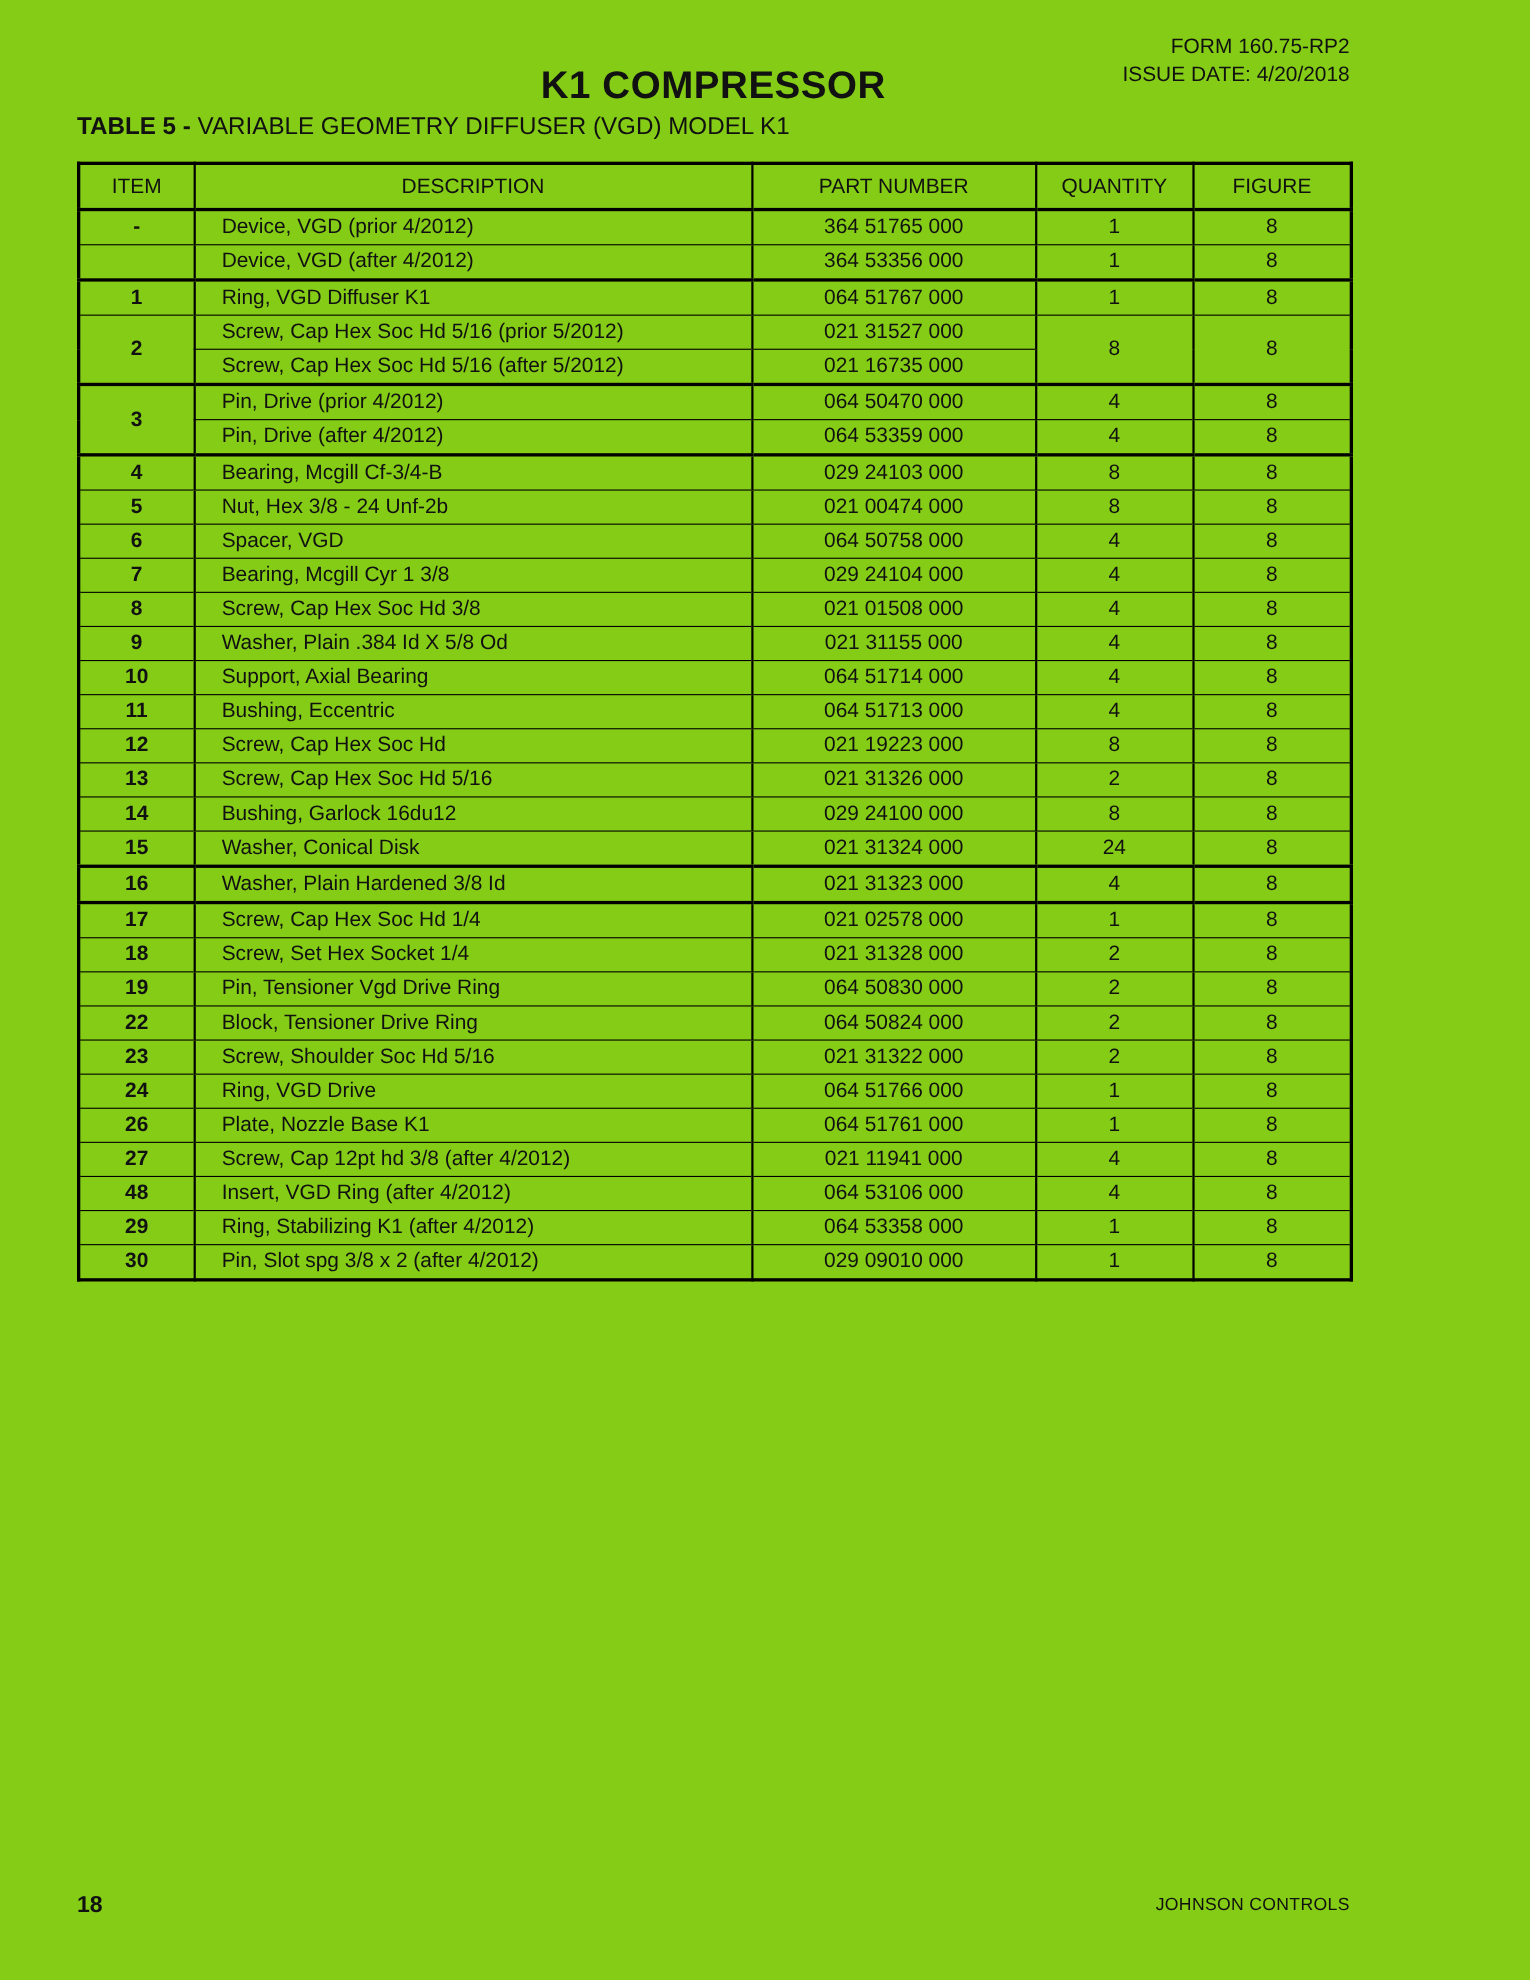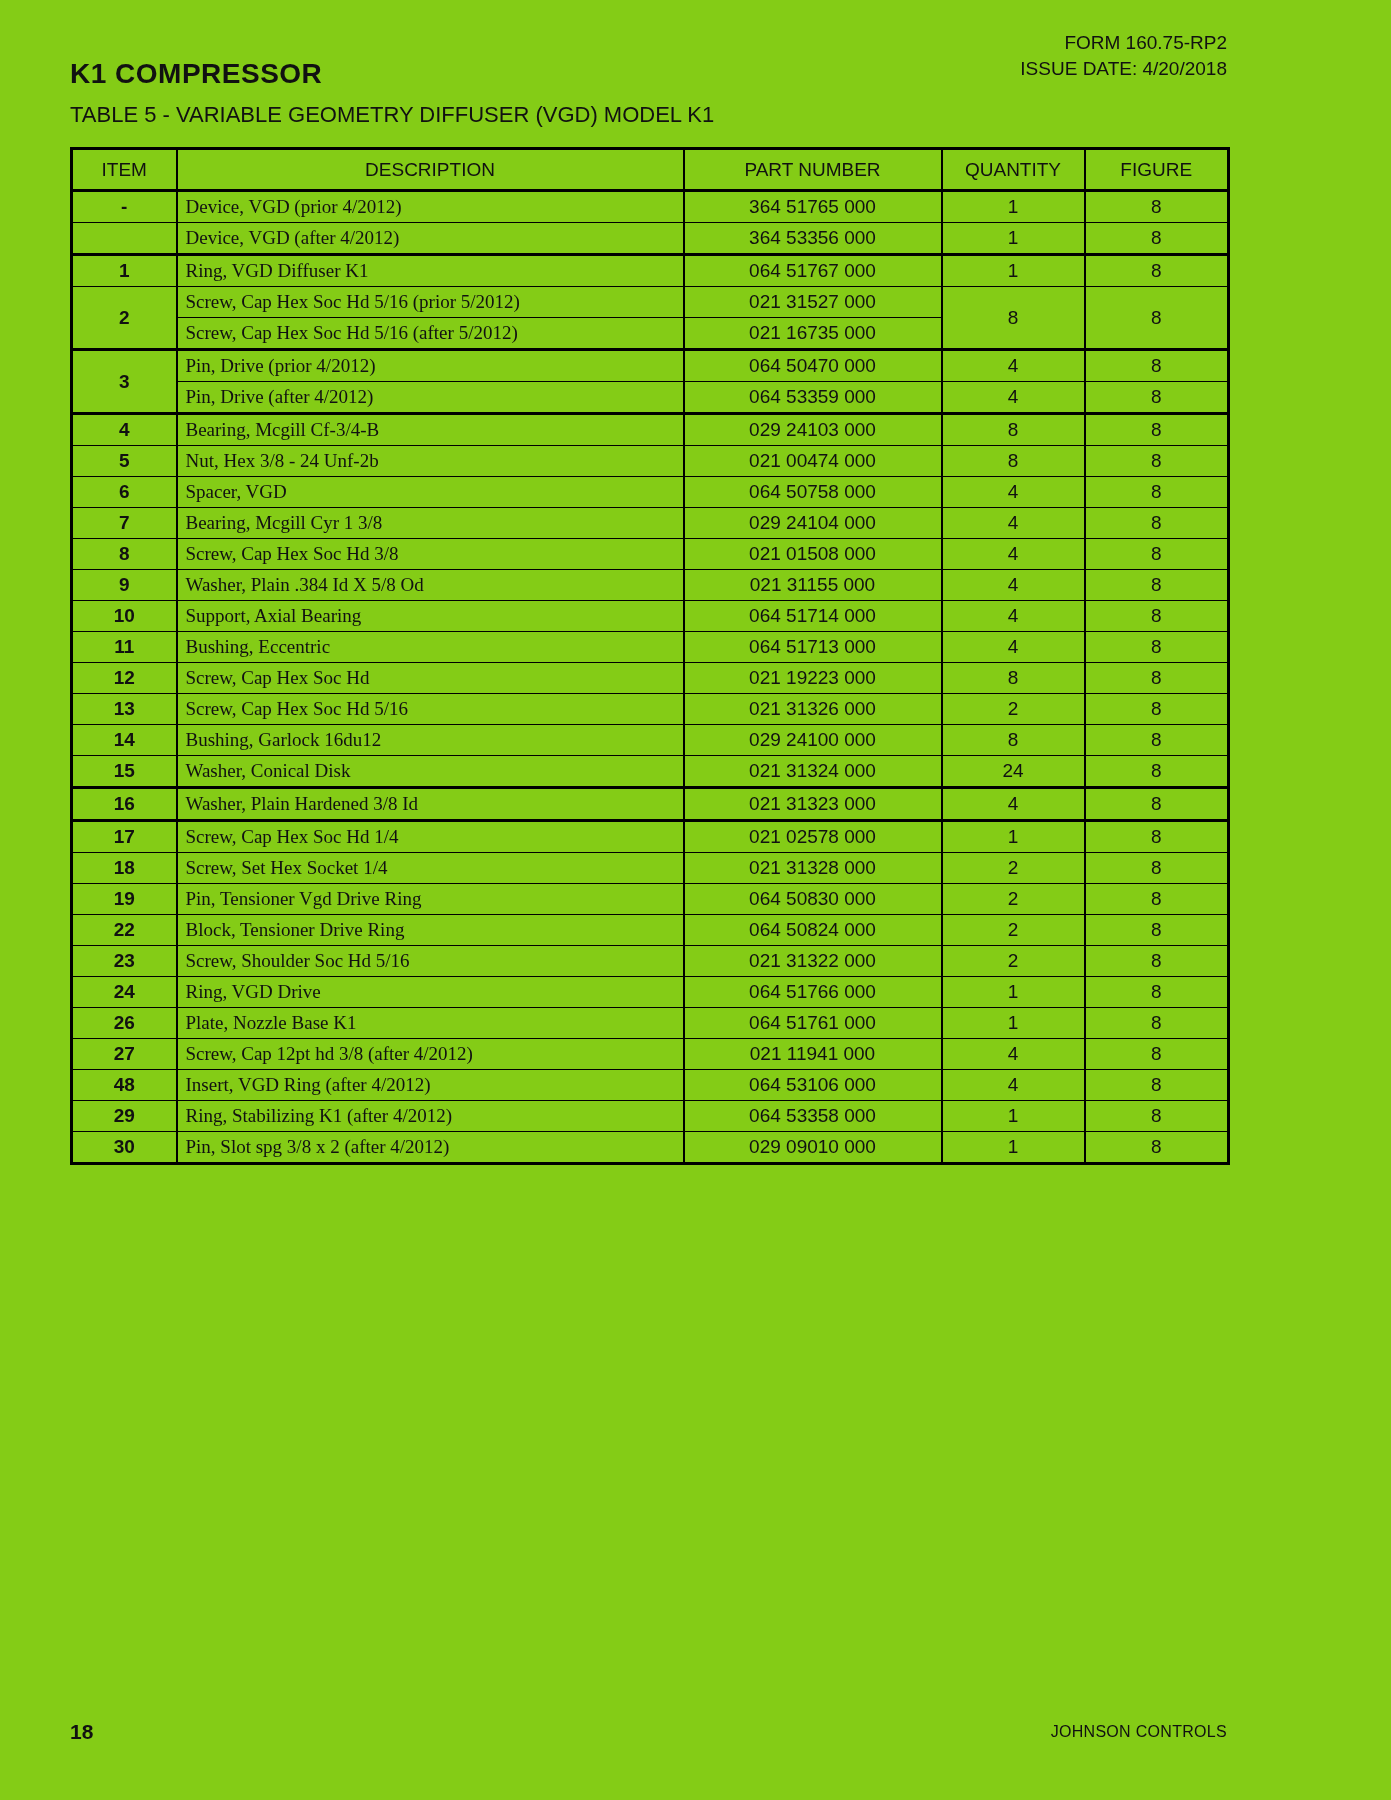--- a/index.html
+++ b/index.html
@@ -20,33 +20,33 @@
     text-align: right;
     font-size: 19px;
     line-height: 26px;
     white-space: nowrap;
   }
   .doc-title {
     position: absolute;
     top: 58px;
     left: 70px;
     width: 1157px;
-    text-align: left;
-    font-size: 28px;
+    text-align: center;
+    font-size: 35px;
     font-weight: bold;
     letter-spacing: 0.5px;
   }
   .table-caption {
     position: absolute;
     top: 102px;
     left: 70px;
     font-size: 22px;
     white-space: nowrap;
   }
-  .table-caption .cap-label { font-weight: normal; }
+  .table-caption .cap-label { font-weight: bold; }
   table.parts {
     position: absolute;
     top: 147px;
     left: 70px;
     width: 1157px;
     border-collapse: collapse;
     table-layout: fixed;
     border: 3px solid #000;
   }
   table.parts th {
@@ -68,22 +68,21 @@
     height: 30px;
     padding: 0;
     text-align: center;
     vertical-align: middle;
     white-space: nowrap;
     overflow: hidden;
   }
   table.parts td.c-item { font-weight: bold; }
   table.parts td.c-desc {
     text-align: left;
-    padding-left: 8px;
-    font-family: Liberation Serif, serif;
+    padding-left: 24px;
   }
   table.parts tr.section-start td { border-top: 3px solid #000; }
   .page-number {
     position: absolute;
     left: 70px;
     top: 1720px;
     font-size: 21px;
     font-weight: bold;
   }
   .company-name {

